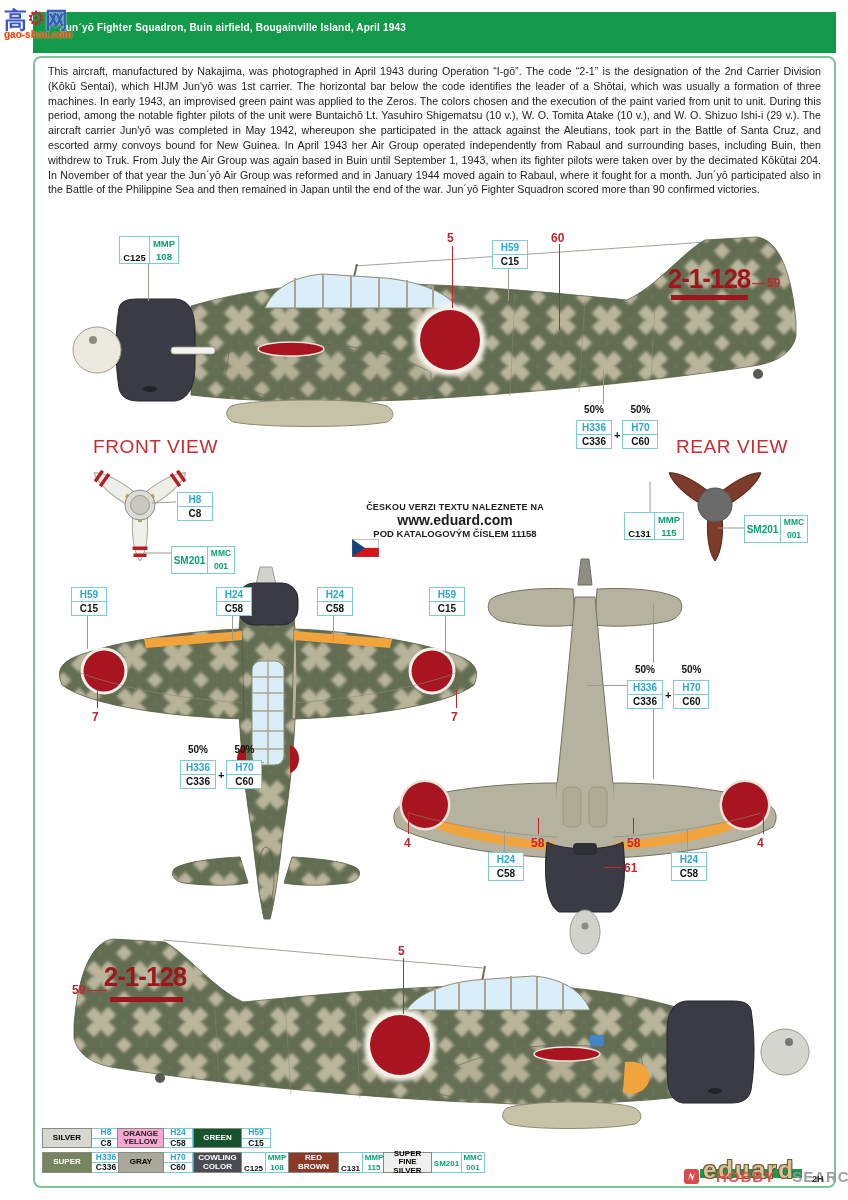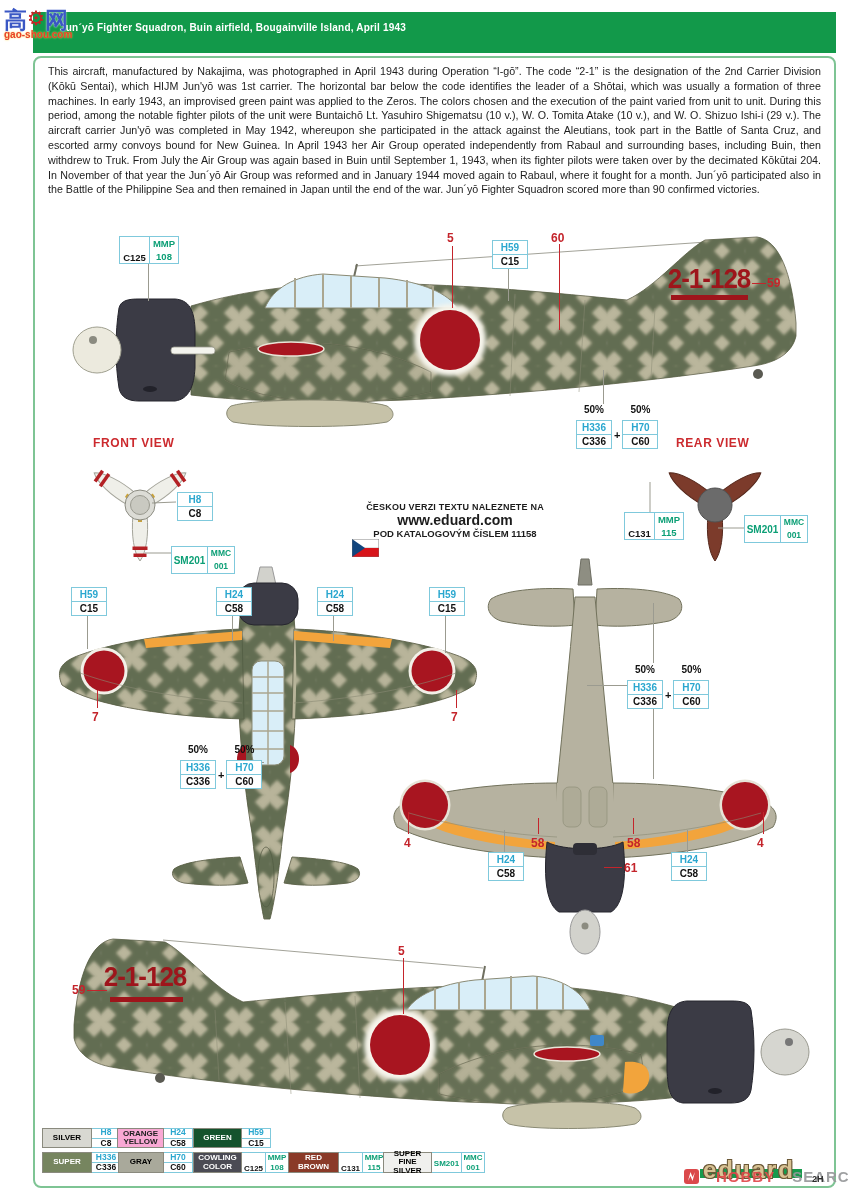--- a/index.html
+++ b/index.html
@@ -13,21 +13,21 @@
   
   .wm{position:absolute;left:4px;top:8px;z-index:30;line-height:1;}
   .wm-zh{font-size:23px;font-weight:bold;color:#3a57c4;text-shadow:0 0 2px #fff;}
   .wm-gear{font-size:20px;color:#cc2222;vertical-align:3px;}
   .wm-url{font-size:10px;font-weight:bold;color:#e8402a;text-shadow:0 0 2px #ffd84d;margin-top:-2px;}
   
   .intro{position:absolute;left:48px;top:64px;width:773px;font-size:10.7px;line-height:14.8px;
          text-align:justify;color:#1c1c1c;}
   
   .rednum{position:absolute;color:#c4242b;font-size:12px;font-weight:bold;z-index:6;}
-  .viewlbl{position:absolute;color:#cc2a2e;font-size:12px;font-weight:bold;letter-spacing:.6px;z-index:6;}
+  .viewlbl{position:absolute;color:#cc2a2e;font-size:19px;font-weight:normal;letter-spacing:.6px;z-index:6;}
   .tailcode{position:absolute;color:#9e151b;font-size:26px;font-weight:bold;letter-spacing:-1px;
             text-align:center;z-index:6;transform:scaleY(1.05);}
   .tailbar{position:absolute;background:#9e151b;z-index:6;}
   
   .pvd{position:absolute;width:34px;background:#fff;border:1px solid #7fc9dc;z-index:7;
        font-weight:bold;font-size:10px;text-align:center;line-height:13px;}
   .pvd .t{color:#2aa7cf;border-bottom:1px solid #7fc9dc;display:block;}
   .pvd .b{color:#111;display:block;}
   .ph{position:absolute;display:grid;grid-template-columns:30px 28px;grid-template-rows:13px 13px;
       background:#fff;border:1px solid #7fc9dc;z-index:7;font-weight:bold;font-size:9.5px;text-align:center;}

